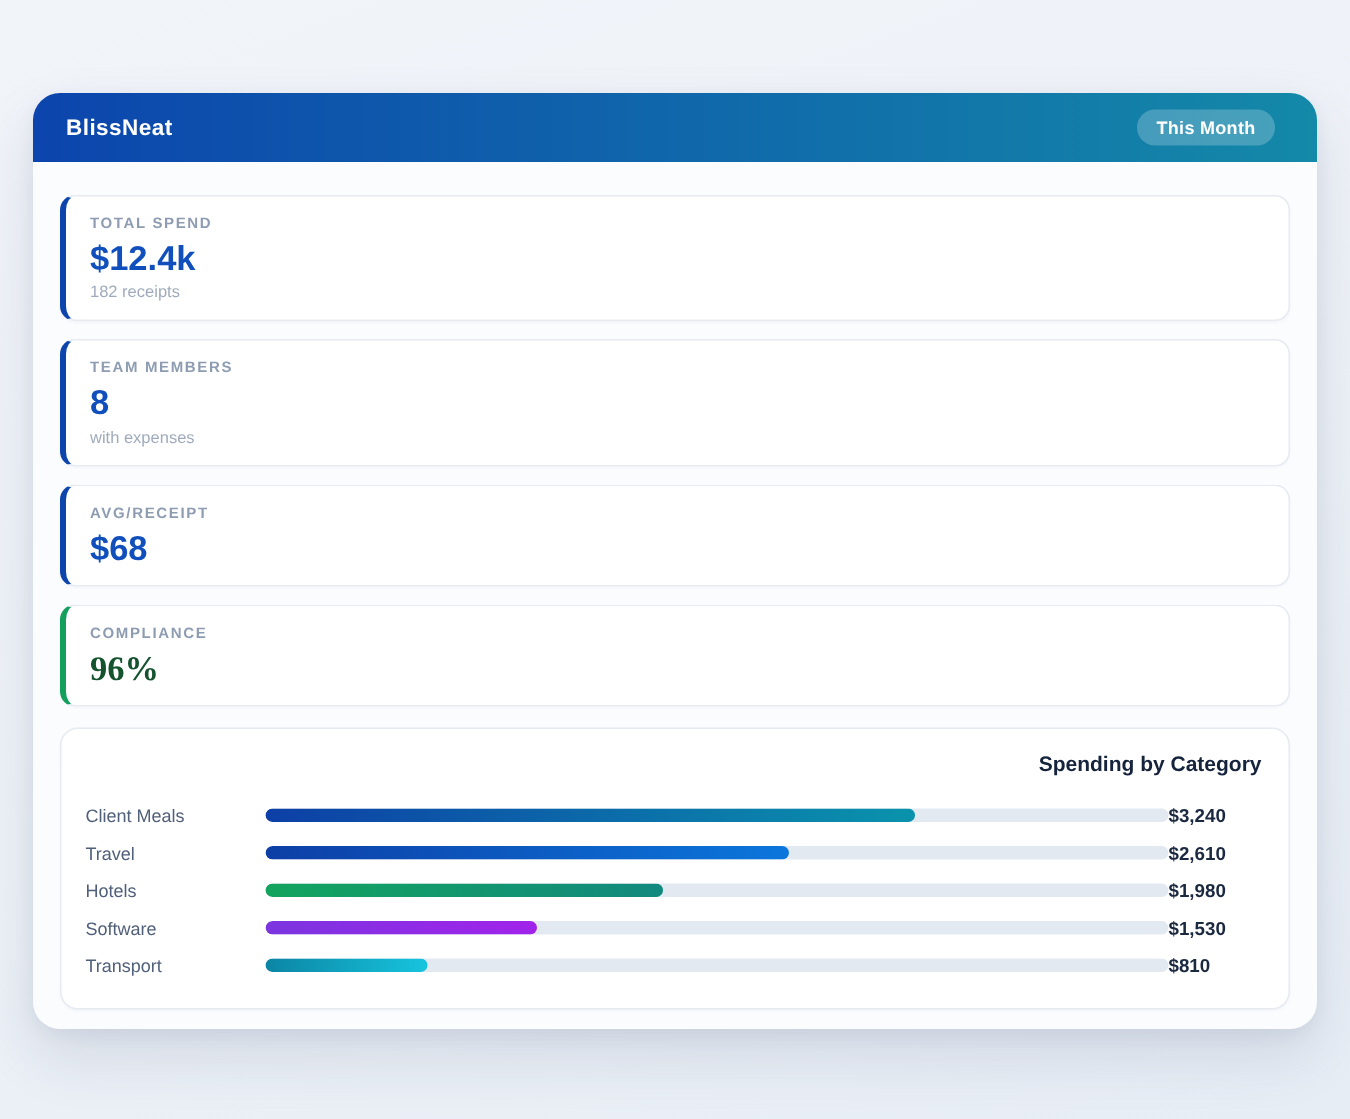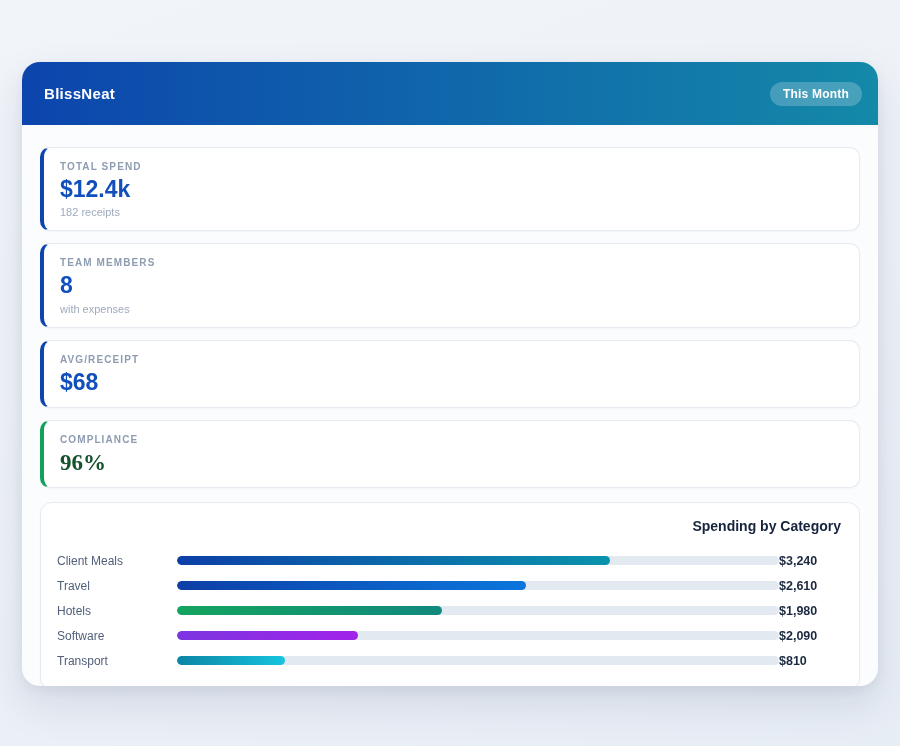--- a/index.html
+++ b/index.html
@@ -12,25 +12,25 @@
   .app-panel {
     position: absolute;
     left: 22px; top: 62px;
     width: 856px; height: 624px;
     background: #fbfcfe;
     border-radius: 18px;
     box-shadow: 0 18px 40px rgba(30, 50, 90, 0.12), 0 4px 12px rgba(30, 50, 90, 0.06);
     overflow: hidden;
   }
   .app-header {
-    height: 63px;
+    height: 46px;
     display: flex;
     align-items: center;
     justify-content: space-between;
-    padding: 0 16px 0 22px;
+    padding: 0 28px 0 22px;
     gap: 12px;
   }
   .app-title {
     color: #ffffff;
     font-size: 15px;
     font-weight: bold;
     letter-spacing: 0.3px;
   }
   .period-badge {
     background: rgba(255, 255, 255, 0.22);
@@ -174,21 +174,21 @@
             <div class="bar-track" style="background: rgb(227, 233, 241);">
               <div class="bar-fill" style="width: 44%; background: linear-gradient(90deg, rgb(19, 164, 94) 0%, rgb(18, 137, 126) 100%);"></div>
             </div>
             <span class="chart-row-value">$1,980</span>
           </div>
           <div class="chart-row">
             <span class="chart-row-label">Software</span>
             <div class="bar-track" style="background: rgb(227, 233, 241);">
               <div class="bar-fill" style="width: 30%; background: linear-gradient(90deg, rgb(124, 53, 224) 0%, rgb(161, 35, 234) 100%);"></div>
             </div>
-            <span class="chart-row-value">$2,090</span>
+            <span class="chart-row-value">$1,530</span>
           </div>
           <div class="chart-row">
             <span class="chart-row-label">Transport</span>
             <div class="bar-track" style="background: rgb(227, 233, 241);">
               <div class="bar-fill" style="width: 18%; background: linear-gradient(90deg, rgb(11, 133, 164) 0%, rgb(23, 196, 222) 100%);"></div>
             </div>
             <span class="chart-row-value">$810</span>
           </div>
         </div>
     </div>

